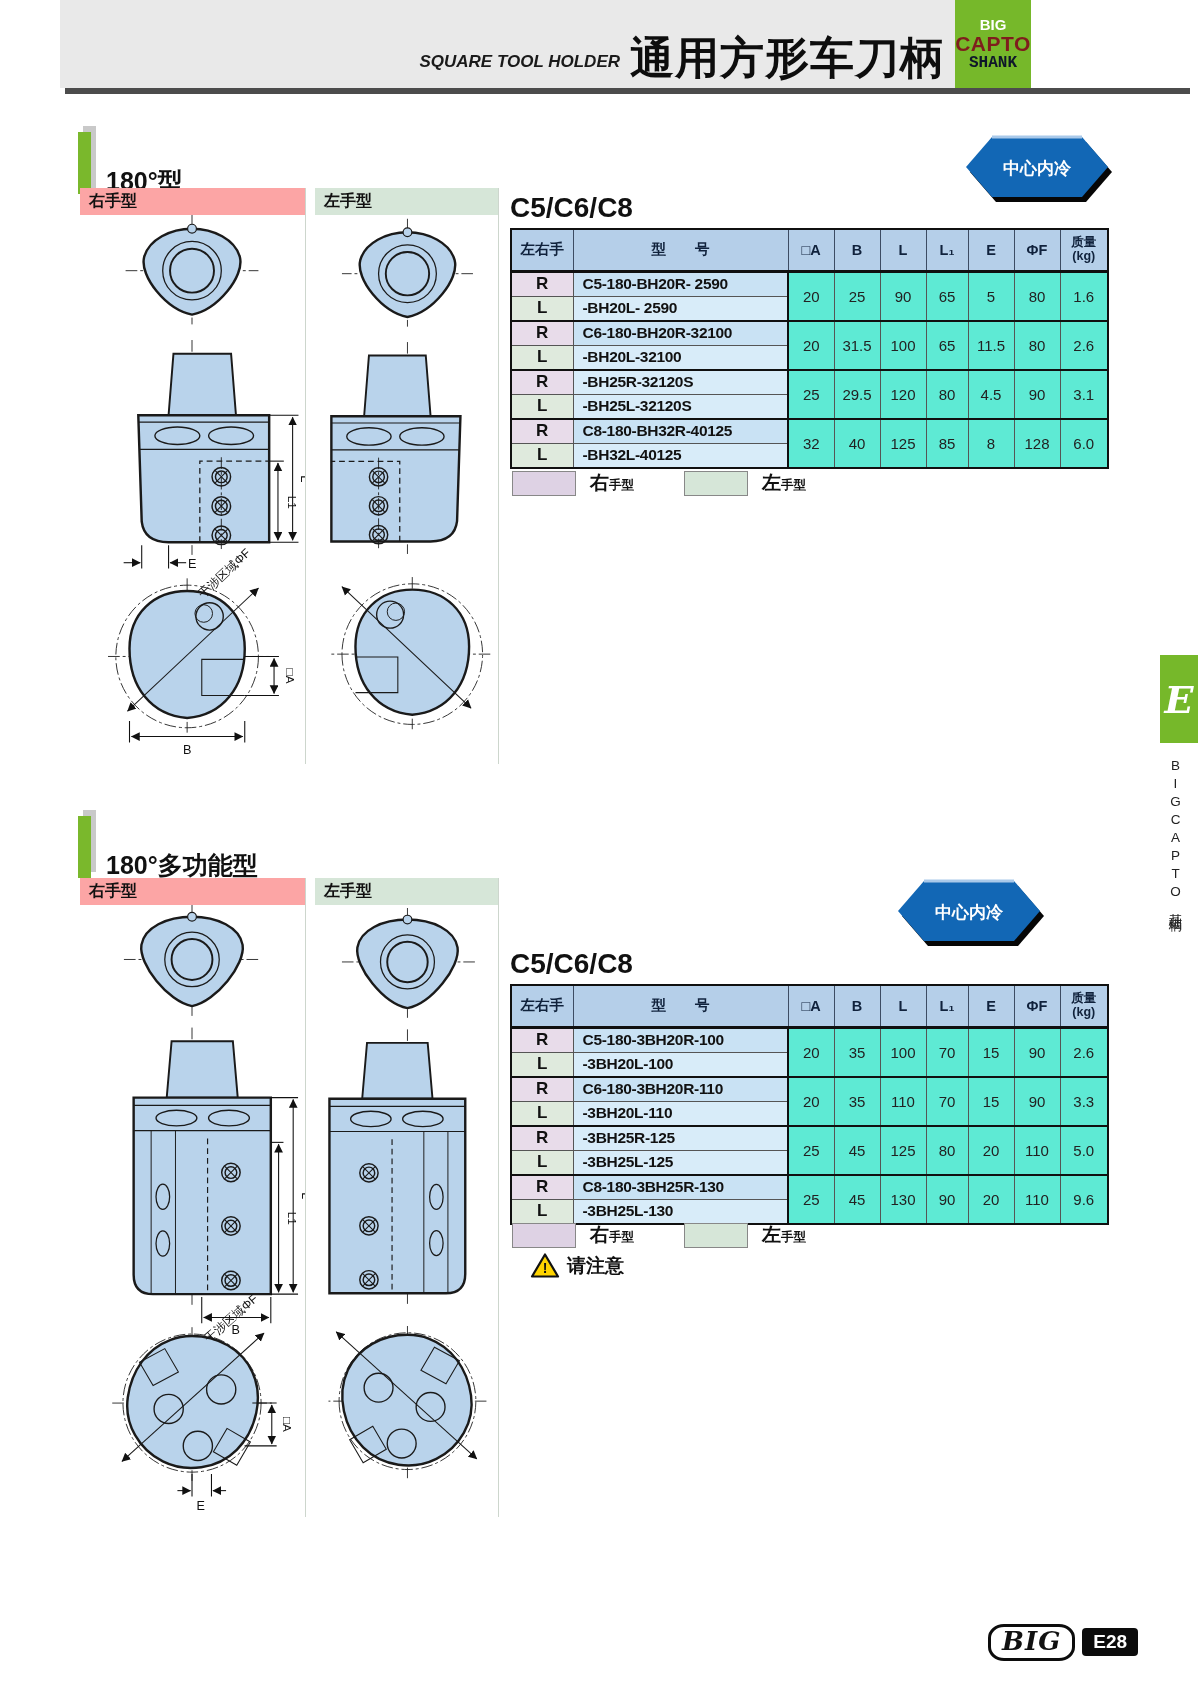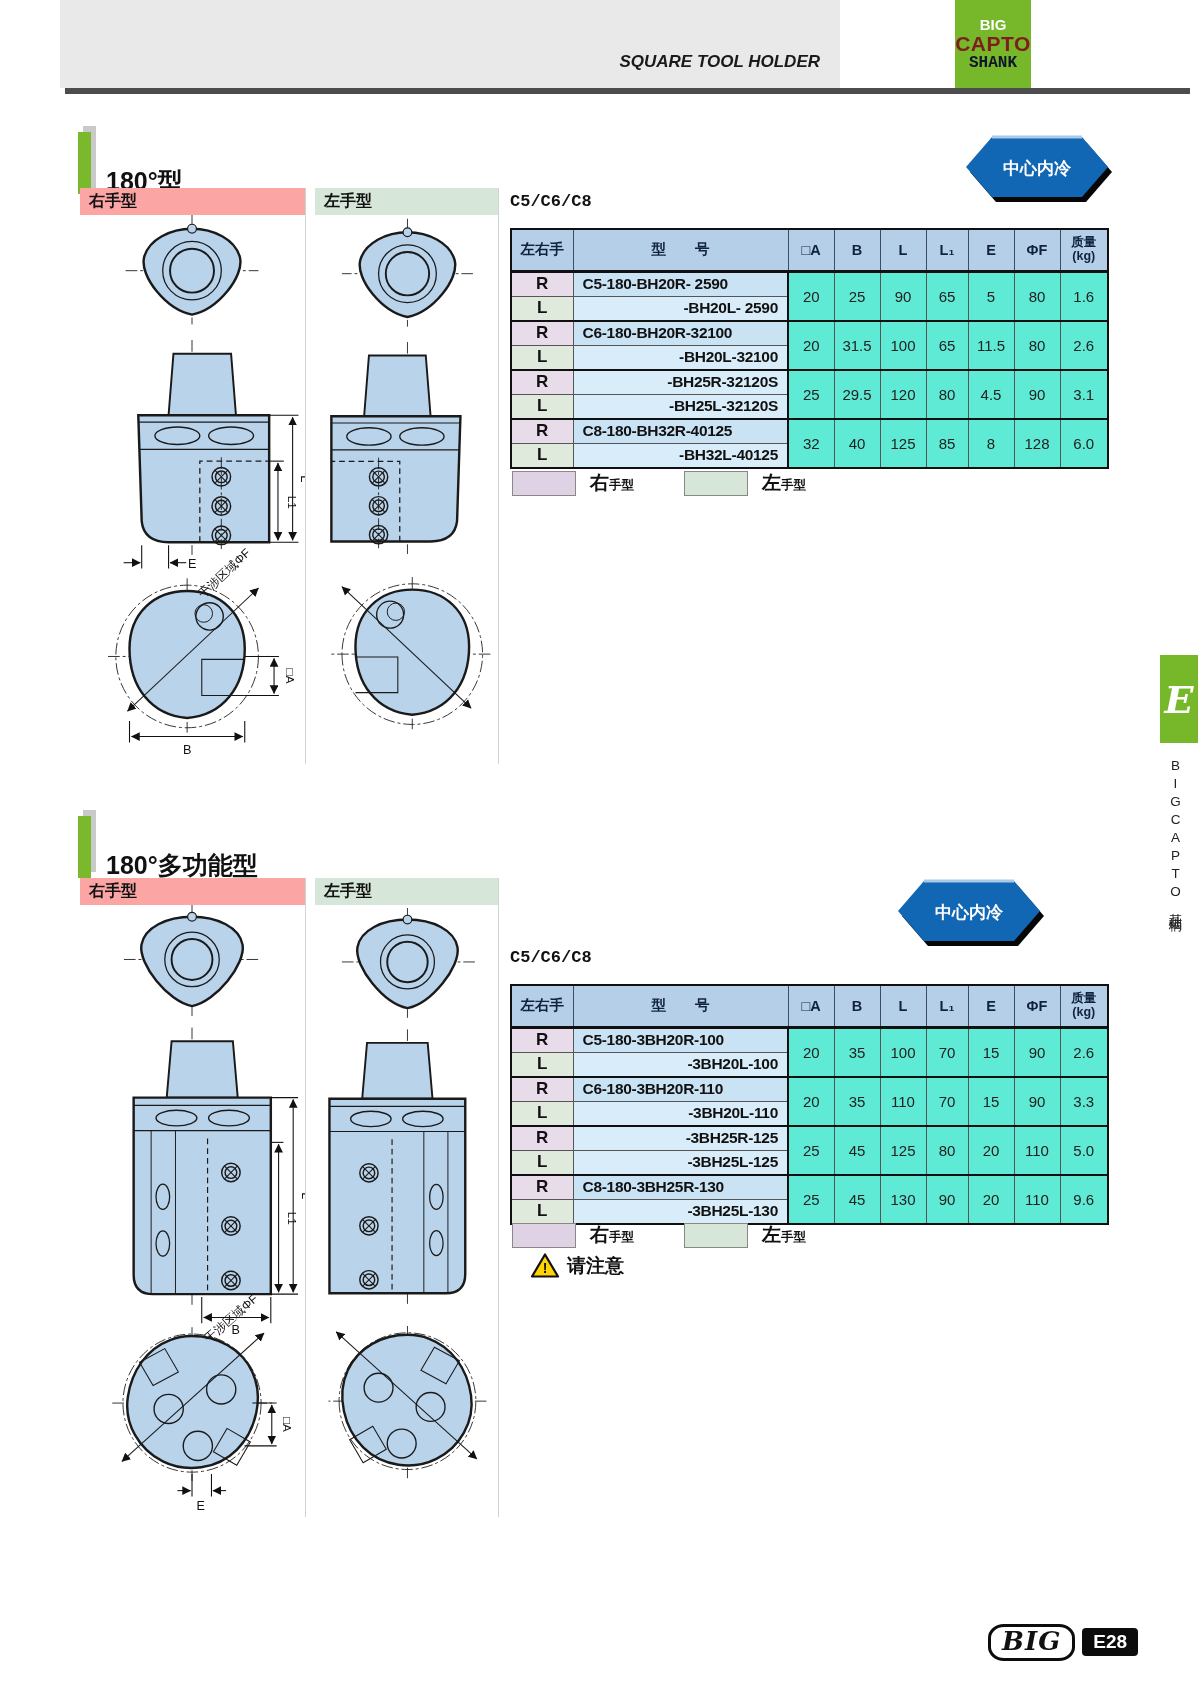--- a/index.html
+++ b/index.html
@@ -1,20 +1,20 @@
 <!DOCTYPE html>
 <html><head>
 <meta charset="utf-8">
 <style>
   html,body{margin:0;padding:0;background:#fff;}
   #page{position:relative;width:1200px;height:1697px;background:#fff;
         font-family:"Liberation Sans",sans-serif;color:#111;overflow:hidden;}
 
   
-  .hdr-band{position:absolute;left:60px;top:0;width:780px;height:88px;background:#e9e9e9;
+  .hdr-band{position:absolute;left:60px;top:0;width:895px;height:88px;background:#e9e9e9;
             display:flex;align-items:flex-end;justify-content:flex-end;padding:0 10px 8px 0;box-sizing:border-box;}
   .hdr-sub{font-style:italic;font-weight:bold;font-size:17px;color:#1a1a1a;margin:0 10px 8px 0;}
   .hdr-title{font-weight:bold;font-size:44px;letter-spacing:1px;color:#0d0d0d;line-height:1;}
   .brand-box{position:absolute;left:955px;top:0;width:76px;height:88px;background:#76b82a;
              display:flex;flex-direction:column;align-items:center;justify-content:center;gap:1px;}
   .brand-box .b1{color:#fff;font-weight:bold;font-size:15px;line-height:1;}
   .brand-box .b2{color:#7f1d1d;font-weight:bold;font-size:21px;line-height:1;letter-spacing:.5px;}
   .brand-box .b3{color:#0f172a;font-weight:bold;font-size:16px;line-height:1;font-family:Liberation Mono, monospace;}
   .hdr-rule{position:absolute;left:65px;top:88px;width:1125px;height:6px;background:#4c4c4c;}
 
@@ -27,34 +27,34 @@
   
   .badge{position:absolute;}
 
   
   .panel{position:absolute;border-right:1.5px solid #cdd6cd;}
   .panel-hd{height:27px;font-size:16px;font-weight:bold;display:flex;align-items:center;padding-left:9px;}
   .panel-hd.pink{background:#fca5a5;}
   .panel-hd.green{background:#d6e6d8;}
 
   
-  .series{position:absolute;font-size:17px;font-weight:bold;font-family:Liberation Mono, monospace;}
+  .series{position:absolute;font-size:28px;font-weight:bold;}
   table.spec{position:absolute;border-collapse:collapse;table-layout:fixed;border-radius:6px;}
   table.spec{border:2.5px solid #101010;}
   table.spec th{background:#b5cfe9;font-size:14.5px;font-weight:bold;border:1px solid #3d4c63;
                 border-bottom:3px solid #101010;padding:2px 1px;color:#10223c;}
   table.spec th.col-kg{font-size:12.5px;line-height:1.08;white-space:pre-line;padding:1px;}
   table.spec td{border:1px solid #555;height:23px;padding:0;}
   table.spec td.hand{text-align:center;font-weight:bold;font-size:17px;width:62px;}
   table.spec td.hand.r{background:#e8dcea;}
   table.spec td.hand.l{background:#dfeadd;}
   table.spec td.model{font-weight:bold;font-size:15.5px;letter-spacing:-.3px;width:215px;
                       border-right:2.5px solid #101010;padding:0 9px;white-space:nowrap;}
   table.spec td.model.ml{text-align:left;background:#c9e2f4;}
-  table.spec td.model.mr{text-align:right;background:#d8ecf9;}
+  table.spec td.model.mr{text-align:left;background:#d8ecf9;}
   tr.grp td{border-top:2.2px solid #101010;}
   table.spec td.val{background:#5eead4;text-align:center;font-size:15px;color:#222;}
 
   
   .legend{position:absolute;display:flex;align-items:center;gap:14px;}
   .legend .sw{width:62px;height:23px;border:1px solid #888;}
   .legend .sw.pink{background:#ded2e4;}
   .legend .sw.green{background:#d6e6d8;}
   .legend .lab{display:flex;align-items:baseline;margin-right:36px;}
   .legend .big{font-size:19px;font-weight:bold;}
@@ -169,20 +169,21 @@
         <circle cx="118" cy="556" r="15" stroke-width="1.4"></circle>
         <path d="M58 470 l26 -14 14 24 -26 14 z" stroke-width="1.1"></path>
         <path d="M148 538 l24 14 -14 24 -24 -14 z" stroke-width="1.1"></path>
         <path d="M40 572 L186 440" stroke-width="1.1" marker-start="url(#ah)" marker-end="url(#ah)"></path>
       </g>
     </defs>
   </svg>
 
   <div class="hdr-band">
     <span class="hdr-sub">SQUARE TOOL HOLDER</span>
+    <span class="hdr-title">通用方形车刀柄</span>
   </div>
   <div class="brand-box">
     <span class="b1">BIG</span>
     <span class="b2">CAPTO</span>
     <span class="b3">SHANK</span>
   </div>
   <div class="hdr-rule"></div>
 
   <div class="sec-head" style="top:126px;">
     <div class="shadow"></div>

